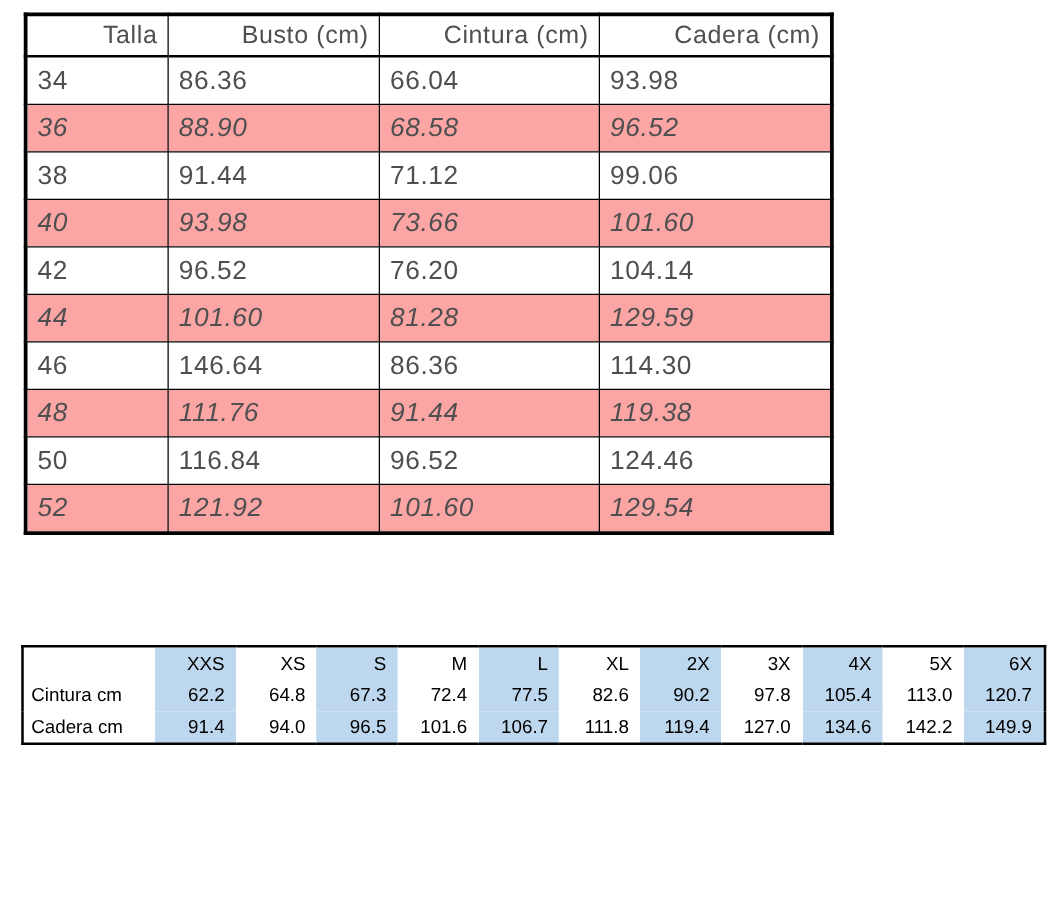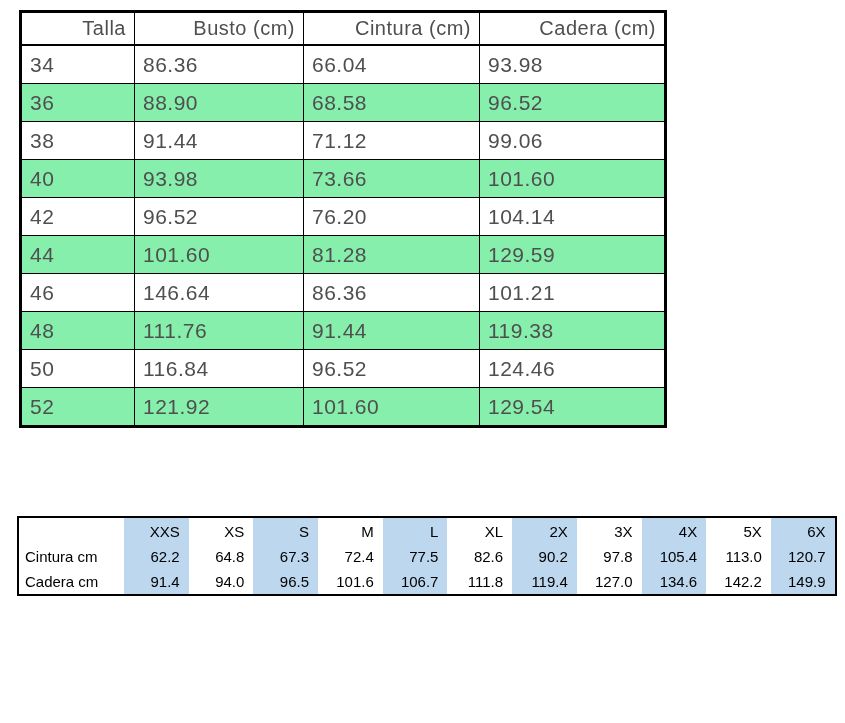--- a/index.html
+++ b/index.html
@@ -44,21 +44,21 @@
     font-size: 20px;
     height: 31px;
     padding: 0 8px 0 10px;
   }
   table.t1 td {
     text-align: left;
     font-size: 21px;
     height: 37px;
     padding: 0 12px 0 8px;
   }
-  table.t1 tr.stripe td { background: #86efac; }
+  table.t1 tr.stripe td { background: #fca5a5; font-style: italic; }
 
   
   .t2-wrap {
     position: absolute;
     left: 17px;
     top: 516px;
   }
   table.t2 {
     border-collapse: collapse;
     table-layout: fixed;
@@ -143,21 +143,21 @@
           <tr class="stripe">
             <td>44</td>
             <td>101.60</td>
             <td>81.28</td>
             <td>129.59</td>
           </tr>
           <tr>
             <td>46</td>
             <td>146.64</td>
             <td>86.36</td>
-            <td>101.21</td>
+            <td>114.30</td>
           </tr>
           <tr class="stripe">
             <td>48</td>
             <td>111.76</td>
             <td>91.44</td>
             <td>119.38</td>
           </tr>
           <tr>
             <td>50</td>
             <td>116.84</td>

